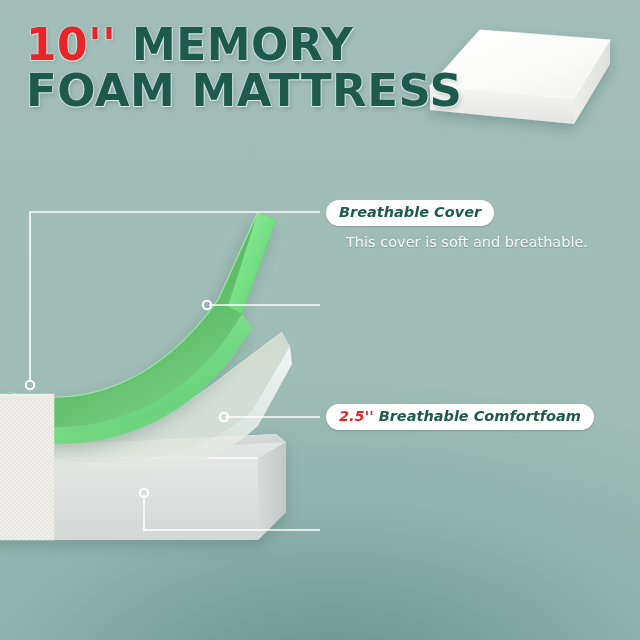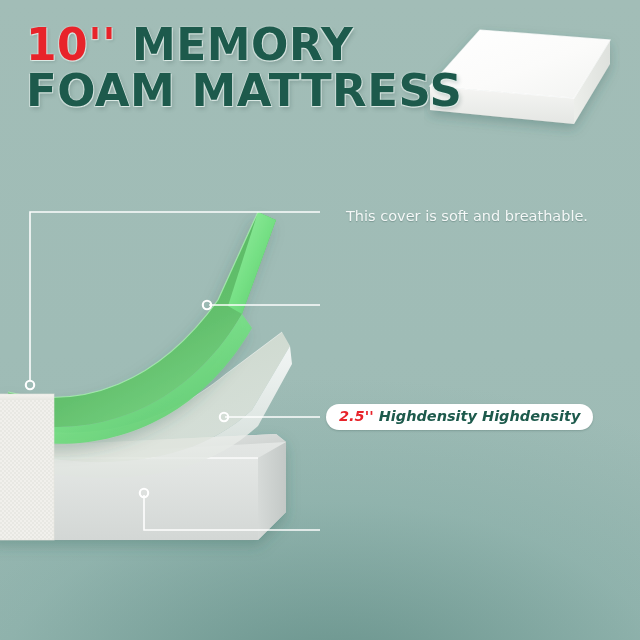--- a/index.html
+++ b/index.html
@@ -220,24 +220,27 @@
     </g>
     <g fill="none" stroke="#ffffff" stroke-width="2.1">
       <circle cx="30" cy="385" r="4.2"></circle>
       <circle cx="207" cy="305" r="4.2"></circle>
       <circle cx="224" cy="417" r="4.2"></circle>
       <circle cx="144" cy="493" r="4.2"></circle>
     </g>
   </svg>
 
   <div class="callout c1">
+    <div class="pill">
+      <span class="num"></span><span>Breathable Cover</span>
+    </div>
     <div class="desc">This cover is soft and breathable.</div>
   </div>
 
 
   <div class="callout c3">
     <div class="pill">
-      <span class="num">2.5''</span>&nbsp;<span>Highdensity Highdensity</span>
+      <span class="num">2.5''</span>&nbsp;<span>Breathable Comfortfoam</span>
     </div>
   </div>
 
 
 </div>
 
 </body></html>

